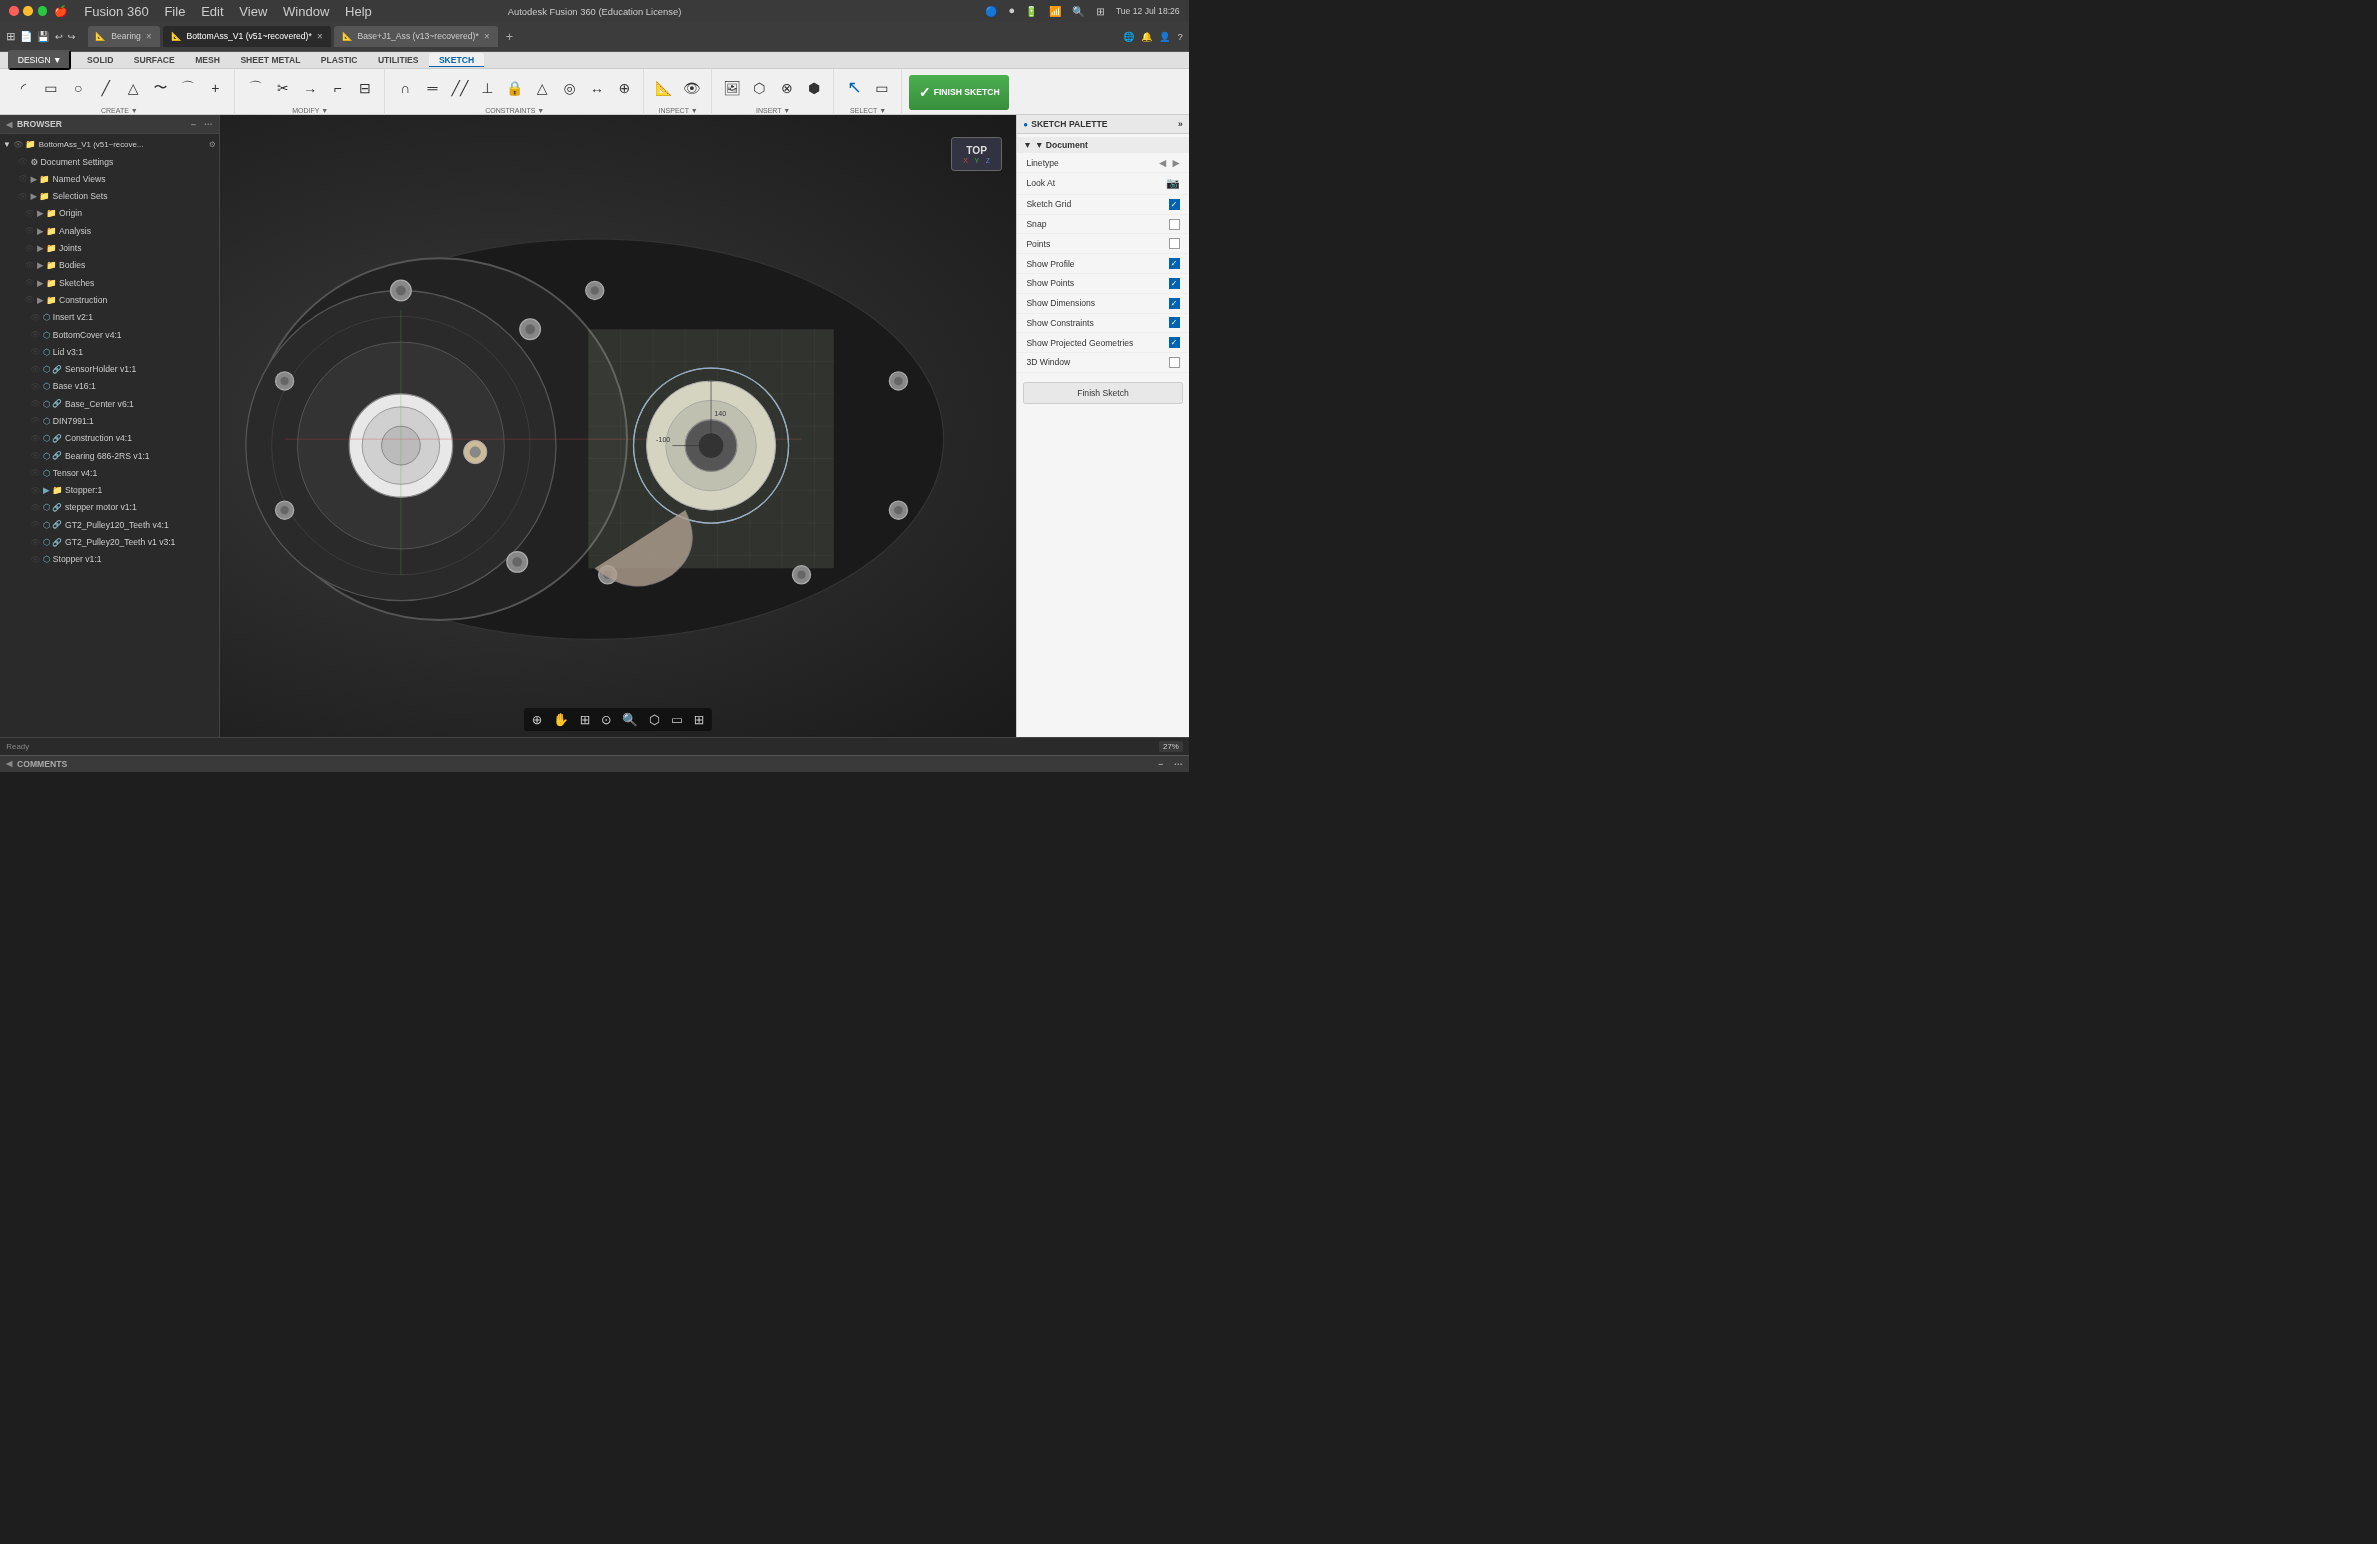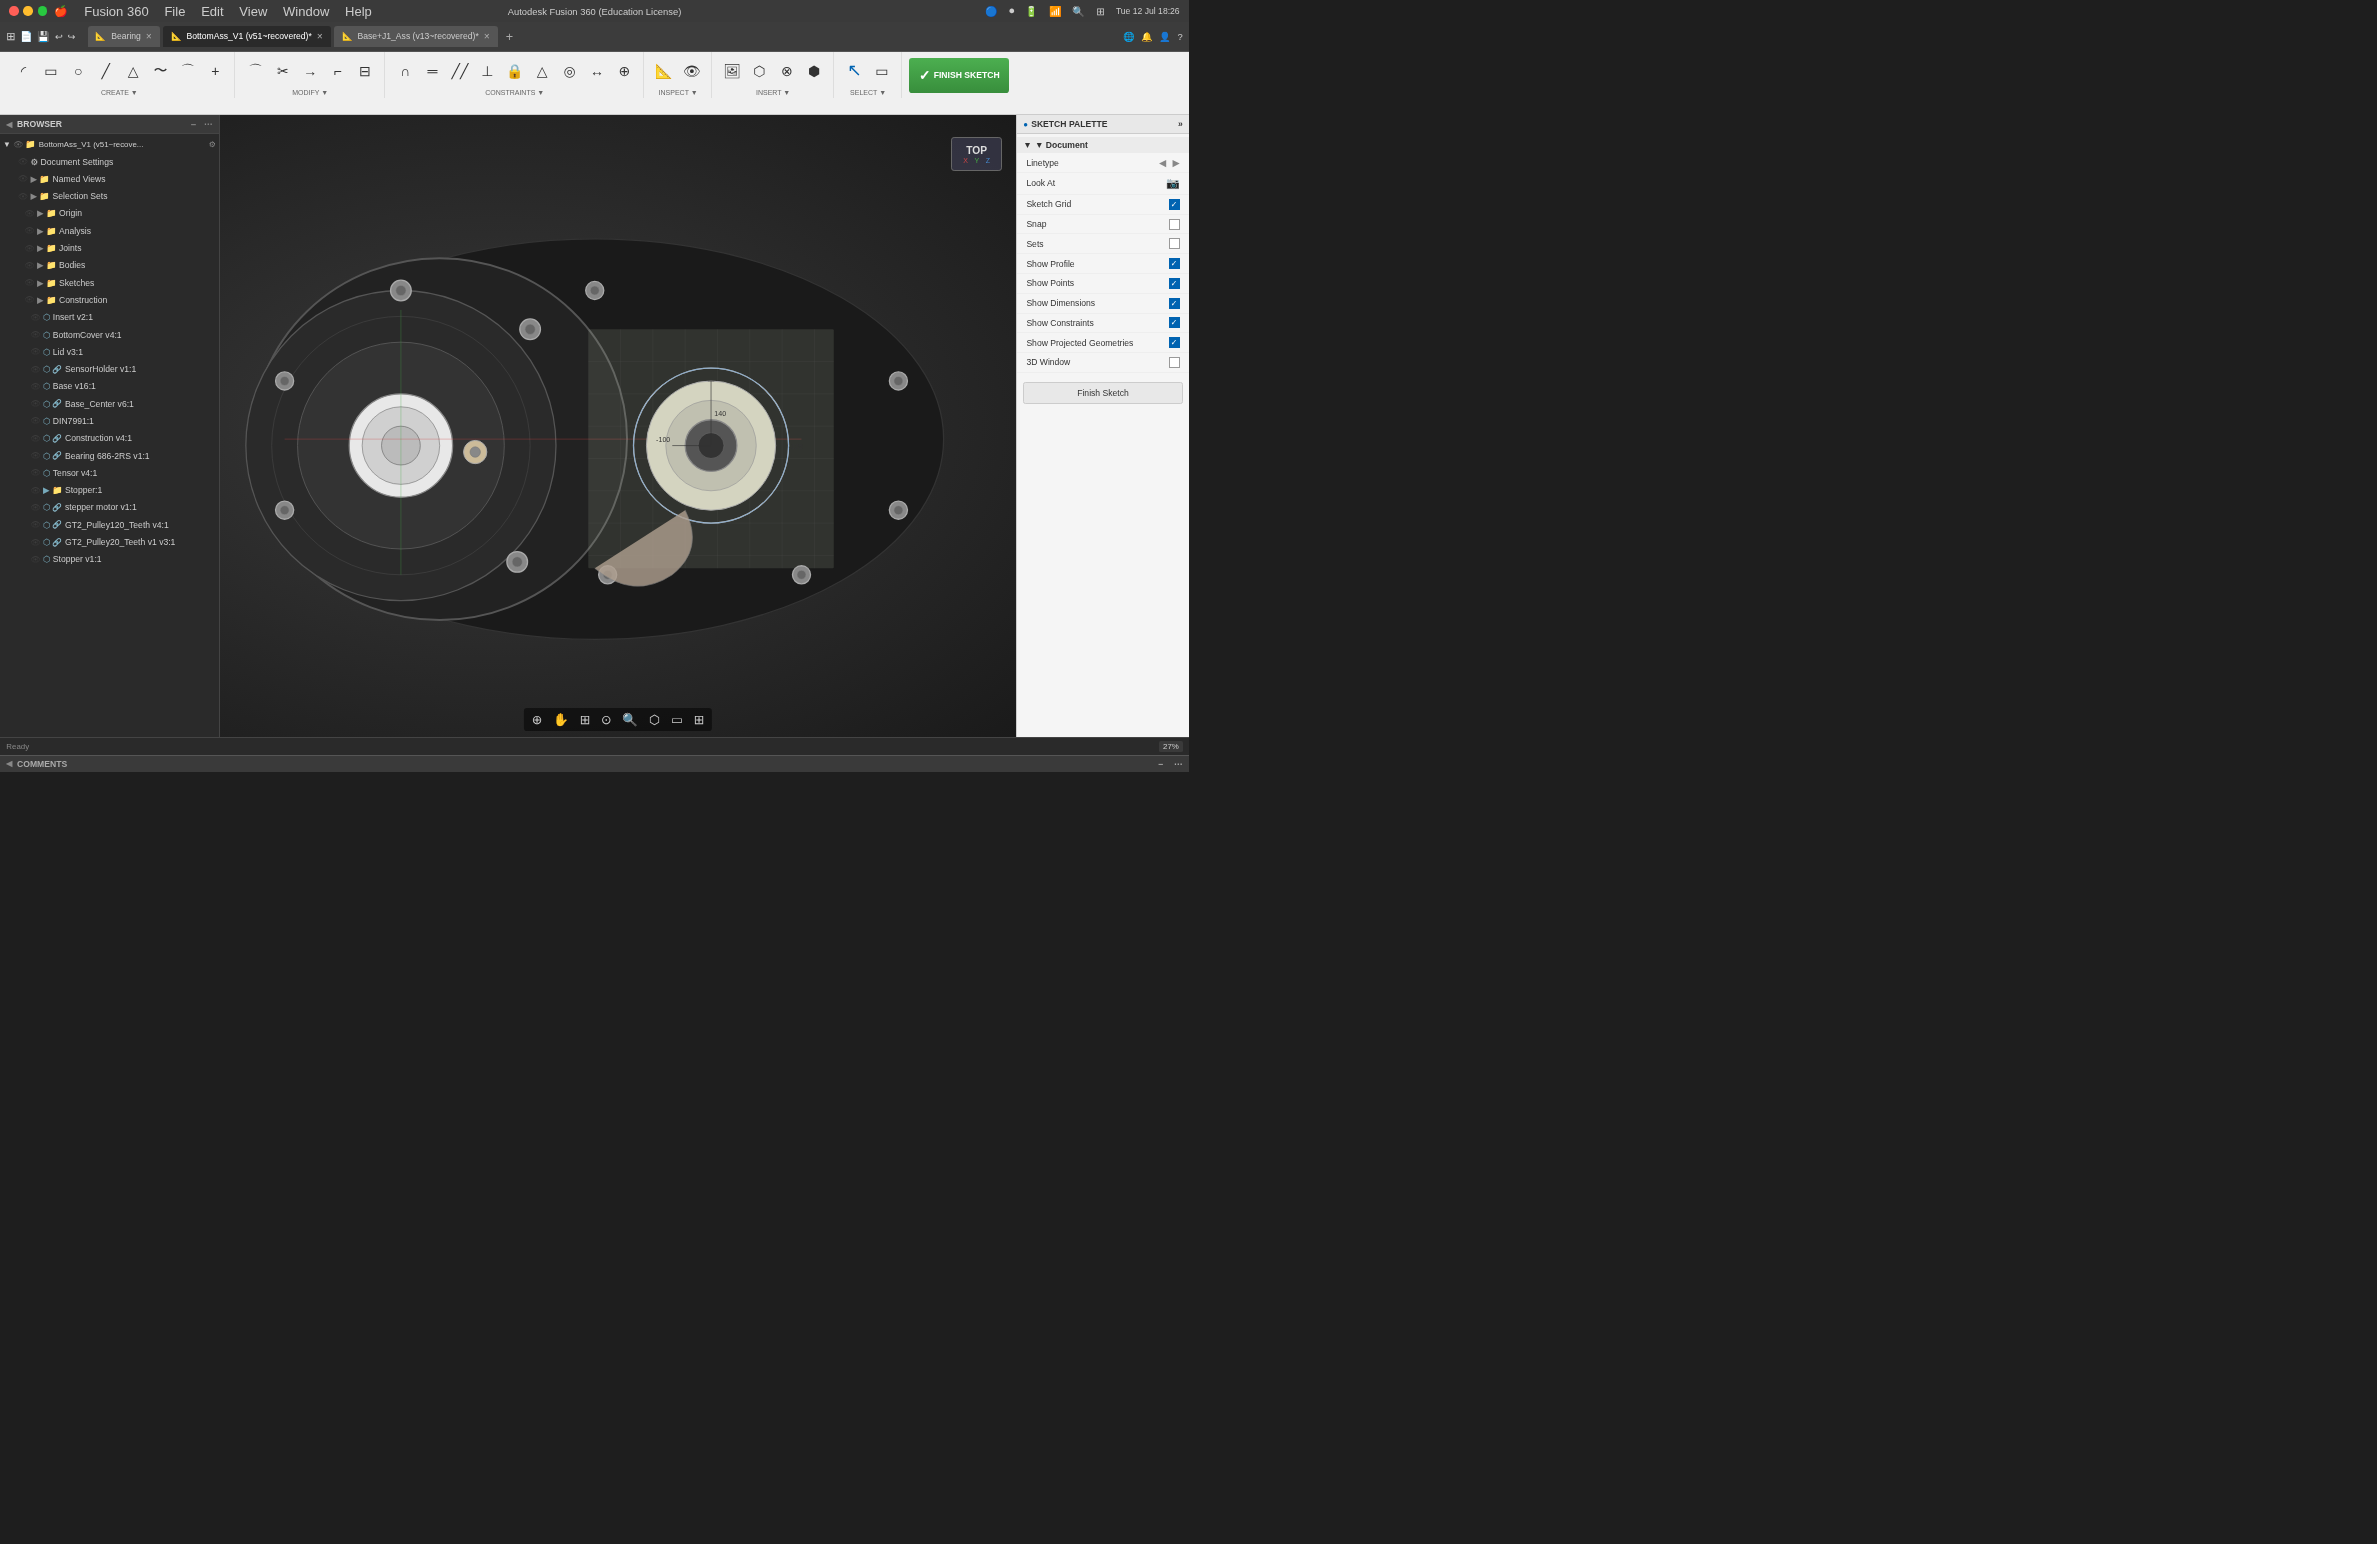--- a/index.html
+++ b/index.html
@@ -344,20 +344,30 @@
   </div>
   <div style="display:flex;gap:6.3px;padding-right:6.3px;">
     <span style="color:#ccc;font-size:9.4px;">🌐</span>
     <span style="color:#ccc;font-size:9.4px;">🔔</span>
     <span style="color:#ccc;font-size:9.4px;">👤</span>
     <span style="color:#ccc;font-size:9.4px;">?</span>
   </div>
 </div>
 
 <div class="ribbon">
+  <div class="ribbon-tabs">
+    <button class="design-btn">DESIGN ▼</button>
+    <div class="ribbon-tab">SOLID</div>
+    <div class="ribbon-tab">SURFACE</div>
+    <div class="ribbon-tab">MESH</div>
+    <div class="ribbon-tab">SHEET METAL</div>
+    <div class="ribbon-tab">PLASTIC</div>
+    <div class="ribbon-tab">UTILITIES</div>
+    <div class="ribbon-tab active">SKETCH</div>
+  </div>
   <div class="ribbon-content">
 
     <div class="ribbon-group">
       <div class="ribbon-group-tools">
         <div class="ribbon-btn" title="Arc">◜</div>
         <div class="ribbon-btn" title="Rectangle">▭</div>
         <div class="ribbon-btn" title="Circle">○</div>
         <div class="ribbon-btn" title="Line">╱</div>
         <div class="ribbon-btn" title="Polygon">△</div>
         <div class="ribbon-btn" title="Spline">〜</div>
@@ -765,21 +775,21 @@
         <span class="palette-row-label">Sketch Grid</span>
         <div class="palette-checkbox checked">✓</div>
       </div>
 
       <div class="palette-row">
         <span class="palette-row-label">Snap</span>
         <div class="palette-checkbox"></div>
       </div>
 
       <div class="palette-row">
-        <span class="palette-row-label">Sets</span>
+        <span class="palette-row-label">Points</span>
         <div class="palette-checkbox"></div>
       </div>
 
       <div class="palette-row">
         <span class="palette-row-label">Show Profile</span>
         <div class="palette-checkbox checked">✓</div>
       </div>
 
       <div class="palette-row">
         <span class="palette-row-label">Show Points</span>

